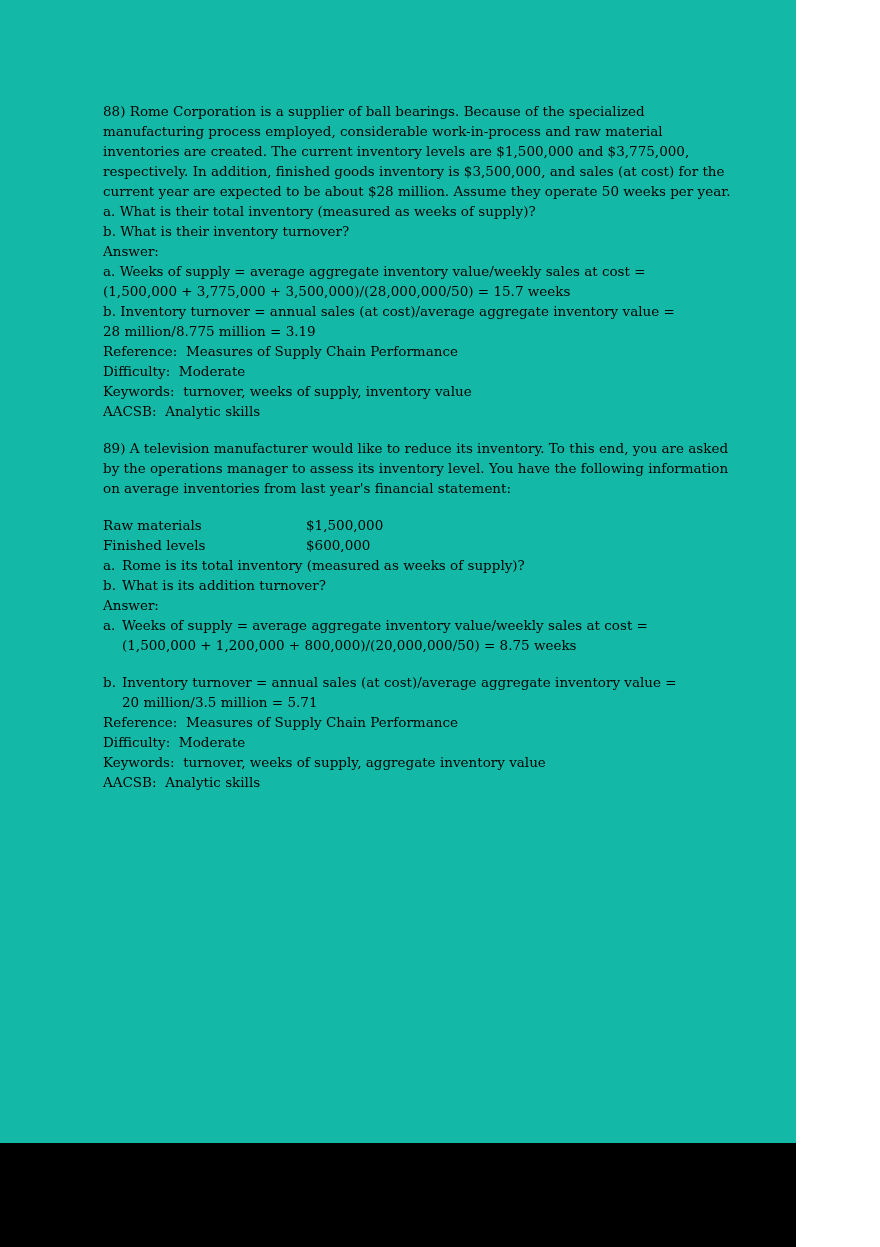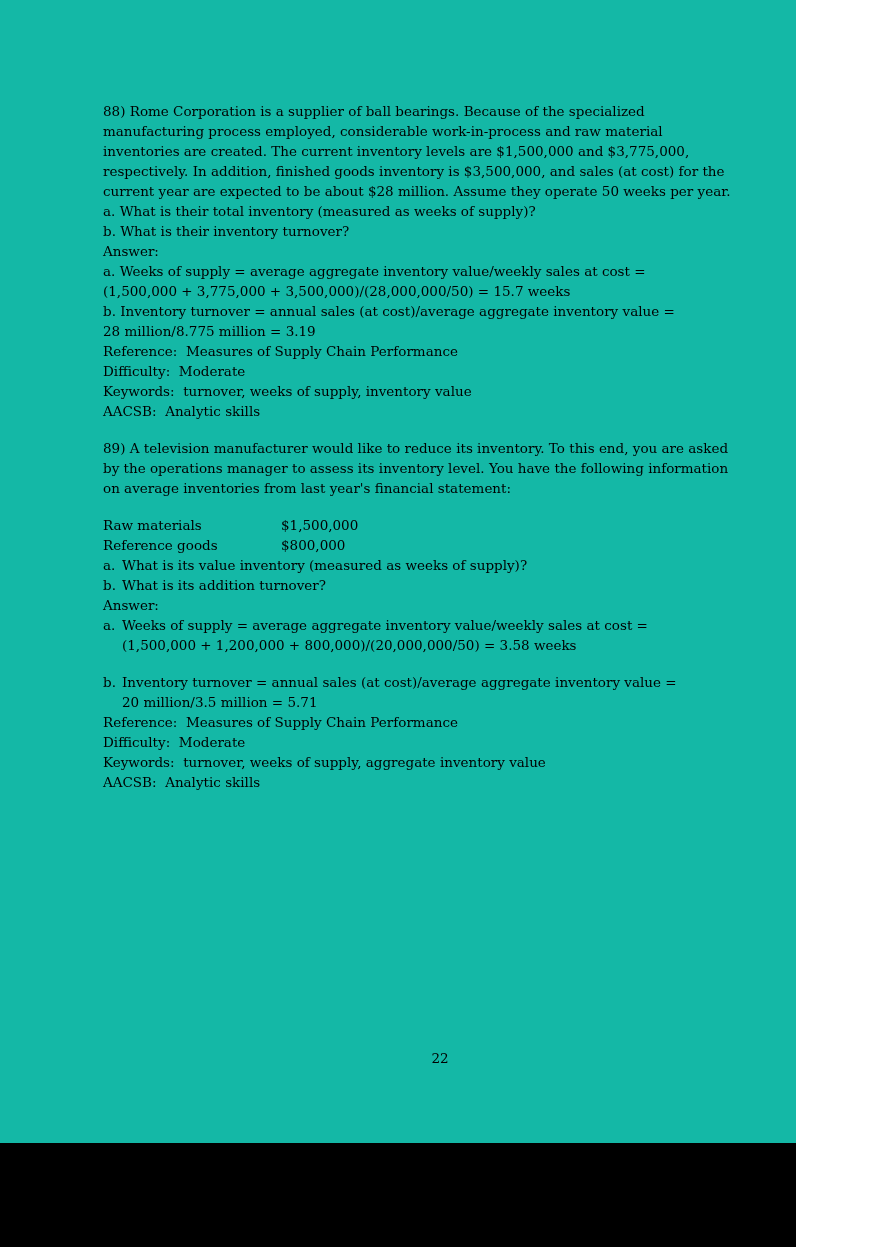--- a/index.html
+++ b/index.html
@@ -19,21 +19,21 @@
     left: 103px;
     top: 101px;
     width: 700px;
   }
   .block { white-space: pre; }
   .mt-blank { margin-top: 17px; }
   .hang { display: flex; }
   .hang .marker { width: 19px; flex: none; white-space: pre; }
   .hang .content { white-space: pre; }
   .inv-table { }
-  .inv-row { display: flex; }
+  .inv-row { display: flex; gap: 25px; }
   .inv-label { width: 178px; flex: none; white-space: pre; }
   .inv-value { width: 81px; flex: none; text-align: left; white-space: pre; }
   .page-number {
     position: absolute;
     top: 1048px;
     left: 0;
     width: 880px;
     text-align: center;
   }
   .bottom-bar {
@@ -72,53 +72,52 @@
     <div class="block mt-blank">89) A television manufacturer would like to reduce its inventory. To this end, you are asked
 by the operations manager to assess its inventory level. You have the following information
 on average inventories from last year's financial statement:</div>
 
     <div class="inv-table mt-blank">
       <div class="inv-row">
         <div class="inv-label">Raw materials</div>
         <div class="inv-value">$1,500,000</div>
       </div>
       <div class="inv-row">
-        <div class="inv-label">Reference goods</div>
-        <div class="inv-value">$800,000</div>
+        <div class="inv-label">Finished levels</div>
+        <div class="inv-value">$600,000</div>
       </div>
     </div>
 
 
     <div class="hang">
       <div class="marker">a.</div>
-      <div class="content">What is its value inventory (measured as weeks of supply)?</div>
+      <div class="content">Rome is its total inventory (measured as weeks of supply)?</div>
     </div>
     <div class="hang">
       <div class="marker">b.</div>
       <div class="content">What is its addition turnover?</div>
     </div>
 
     <div class="block">Answer:</div>
 
     <div class="hang">
       <div class="marker">a.</div>
       <div class="content">Weeks of supply = average aggregate inventory value/weekly sales at cost =
-(1,500,000 + 1,200,000 + 800,000)/(20,000,000/50) = 3.58 weeks</div>
+(1,500,000 + 1,200,000 + 800,000)/(20,000,000/50) = 8.75 weeks</div>
     </div>
 
     <div class="hang mt-blank">
       <div class="marker">b.</div>
       <div class="content">Inventory turnover = annual sales (at cost)/average aggregate inventory value =
 20 million/3.5 million = 5.71</div>
     </div>
 
     <div class="block">Reference:  Measures of Supply Chain Performance
 Difficulty:  Moderate
 Keywords:  turnover, weeks of supply, aggregate inventory value
 AACSB:  Analytic skills</div>
 
   </div>
 
-  <div class="page-number">22</div>
 
   <div class="bottom-bar"></div>
 
 </div>
 
 </body></html>

